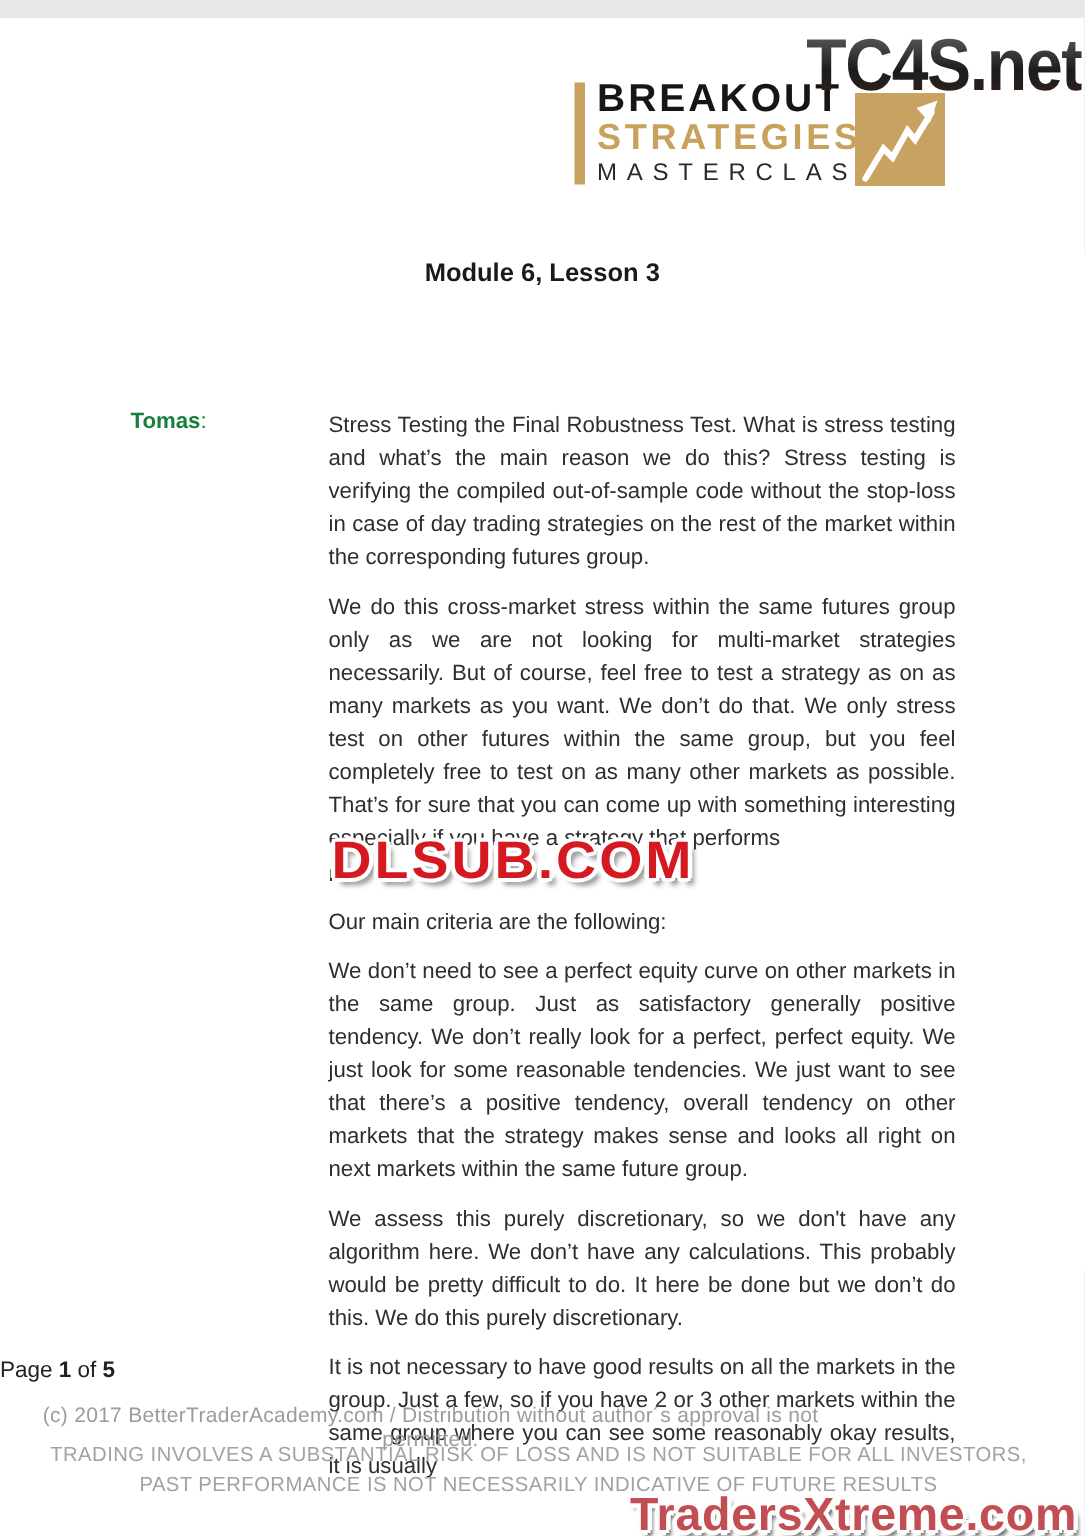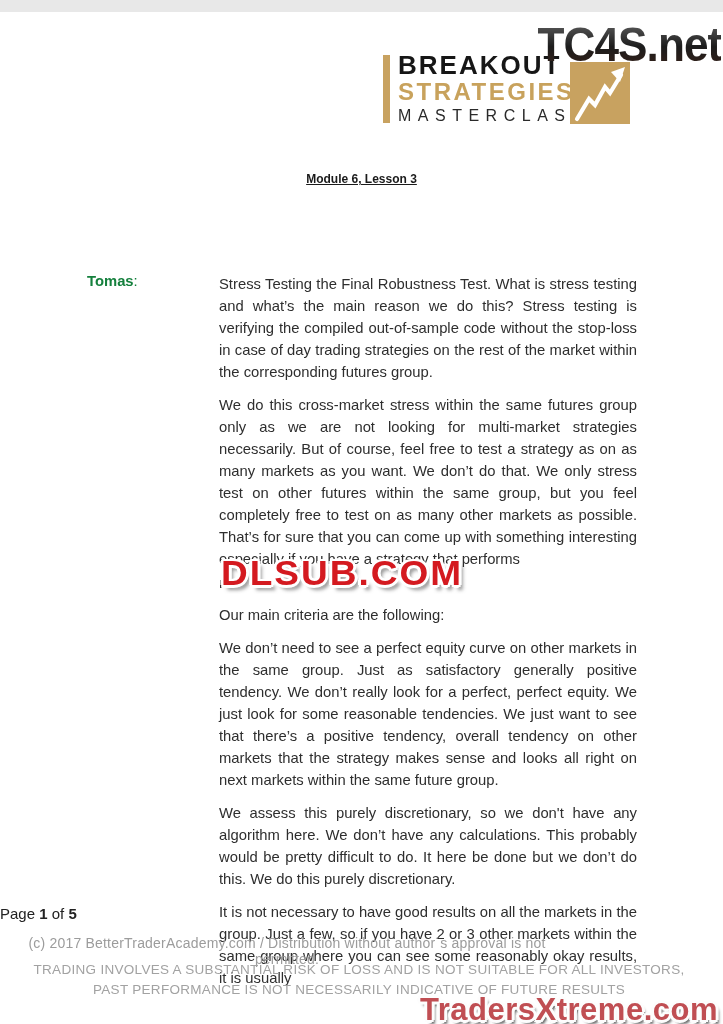--- a/index.html
+++ b/index.html
@@ -30,21 +30,21 @@
   .logo { position: absolute; left: 383px; top: 40px; height: 74px; }
   .logo-bar { position: absolute; left: 0; top: 3px; width: 7px; height: 68px; background: #c8a260; }
   .logo-text { position: absolute; left: 15px; top: 0; white-space: nowrap; }
   .logo-l1 { font-size: 26px; font-weight: bold; letter-spacing: 2px; color: #161616; line-height: 27px; }
   .logo-l2 { font-size: 24px; font-weight: bold; letter-spacing: 2.5px; color: #c8a25c; line-height: 25px; }
   .logo-l3 { font-size: 16px; font-weight: 400; letter-spacing: 6.5px; color: #2a2a2a; line-height: 19px; margin-top: 2px; }
   .logo-mark { position: absolute; left: 187px; top: 10px; width: 60px; height: 62px; }
 
   
   .title-block { position: absolute; top: 160px; left: 0; width: 723px; text-align: center; }
-  .title-line { font-size: 12px; font-weight: bold; color: #1a1a1a; text-decoration: underline; }
+  .title-line { font-size: 17px; font-weight: bold; color: #1a1a1a; }
   .title-line + .title-line { margin-top: 19px; }
 
   
   .transcript { position: absolute; top: 261px; left: 87px; width: 550px; }
   .speaker { position: absolute; left: 0; top: 0; font-size: 14.8px; color: #15803d; }
   .speaker b { font-weight: bold; }
   .body-col { margin-left: 132px; width: 418px; }
   .para {
     font-size: 14.8px; line-height: 22px; text-align: justify;
     color: #2e2e2e; margin-bottom: 11px;

